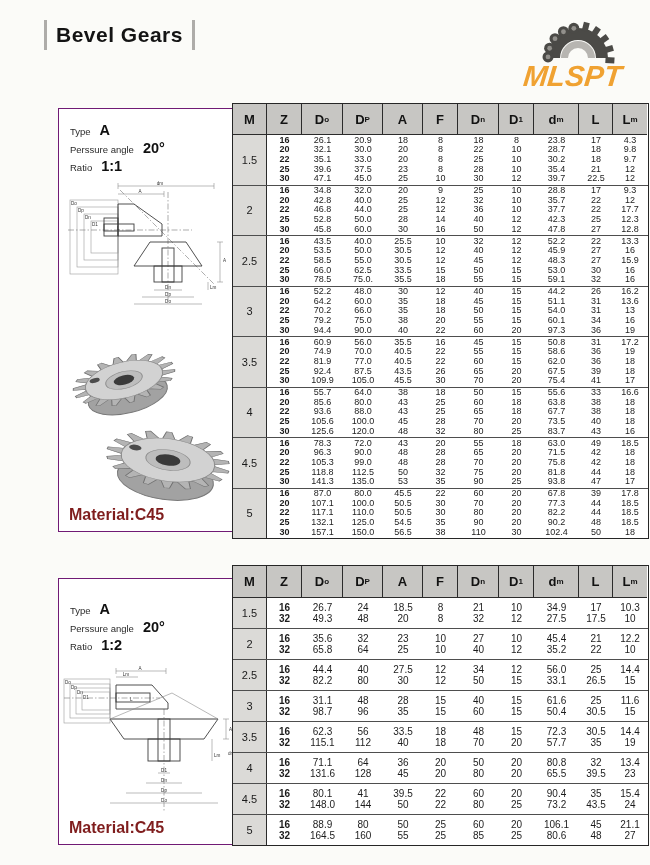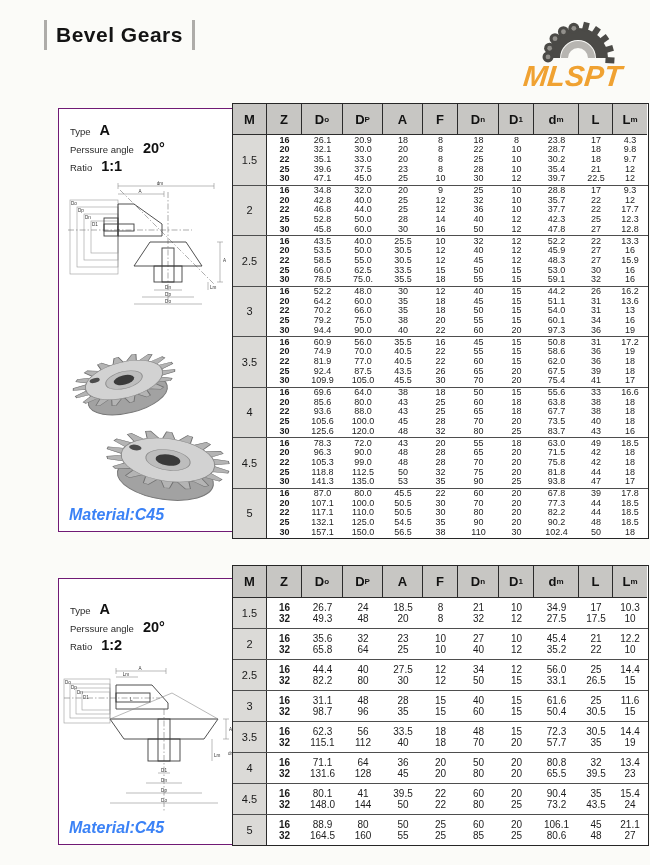--- a/index.html
+++ b/index.html
@@ -14,21 +14,21 @@
   .page-title{font-size:21px;font-weight:bold;letter-spacing:.5px;color:#141414;}
   .logo{position:absolute;left:500px;top:14px;width:140px;height:76px;}
   
   .panel{position:absolute;left:58px;width:184px;background:#fff;border:1px solid #701a75;box-sizing:border-box;}
   #panel1{top:108px;height:424px;}
   #panel2{top:578px;height:267px;}
   .specs{margin:13px 0 0 11px;}
   .spec-row{display:flex;align-items:baseline;gap:9px;margin-bottom:2px;}
   .spec-label{font-size:9.5px;color:#2a2a2a;}
   .spec-value{font-size:14.5px;font-weight:bold;color:#111;}
-  .material{position:absolute;bottom:7px;left:10px;font-size:16px;font-weight:bold;color:#3b82f6;font-style:italic;}
+  .material{position:absolute;bottom:7px;left:10px;font-size:16px;font-weight:bold;color:#7f1d1d;}
   .drawing1{display:block;margin:4px auto 0 auto;}
   .drawing2{display:block;margin:10px auto 0 auto;}
   .photo{display:block;margin:2px auto 0 auto;}
   .dim{stroke:#9b9b9b;fill:none;stroke-width:.6;}
   .dimline{stroke:#8f8f8f;stroke-width:.6;}
   .dimtext{font-size:4.6px;fill:#333;}
   .cl{stroke:#777;stroke-width:.6;stroke-dasharray:6 2 1.5 2;}
   .solid{stroke:#3d3d3d;stroke-width:.9;fill:none;}
   
   .gtable{position:absolute;left:232px;width:417px;background:#fff;border:1.5px solid #262626;box-sizing:border-box;}
@@ -565,21 +565,21 @@
       <div class="grow">
         <div class="mcell">4</div>
         <div class="dcell zcol">
           <div>16</div>
           <div>20</div>
           <div>22</div>
           <div>25</div>
           <div>30</div>
         </div>
         <div class="dcell">
-          <div>69.6</div>
+          <div>55.7</div>
           <div>85.6</div>
           <div>93.6</div>
           <div>105.6</div>
           <div>125.6</div>
         </div>
         <div class="dcell">
           <div>64.0</div>
           <div>80.0</div>
           <div>88.0</div>
           <div>100.0</div>

